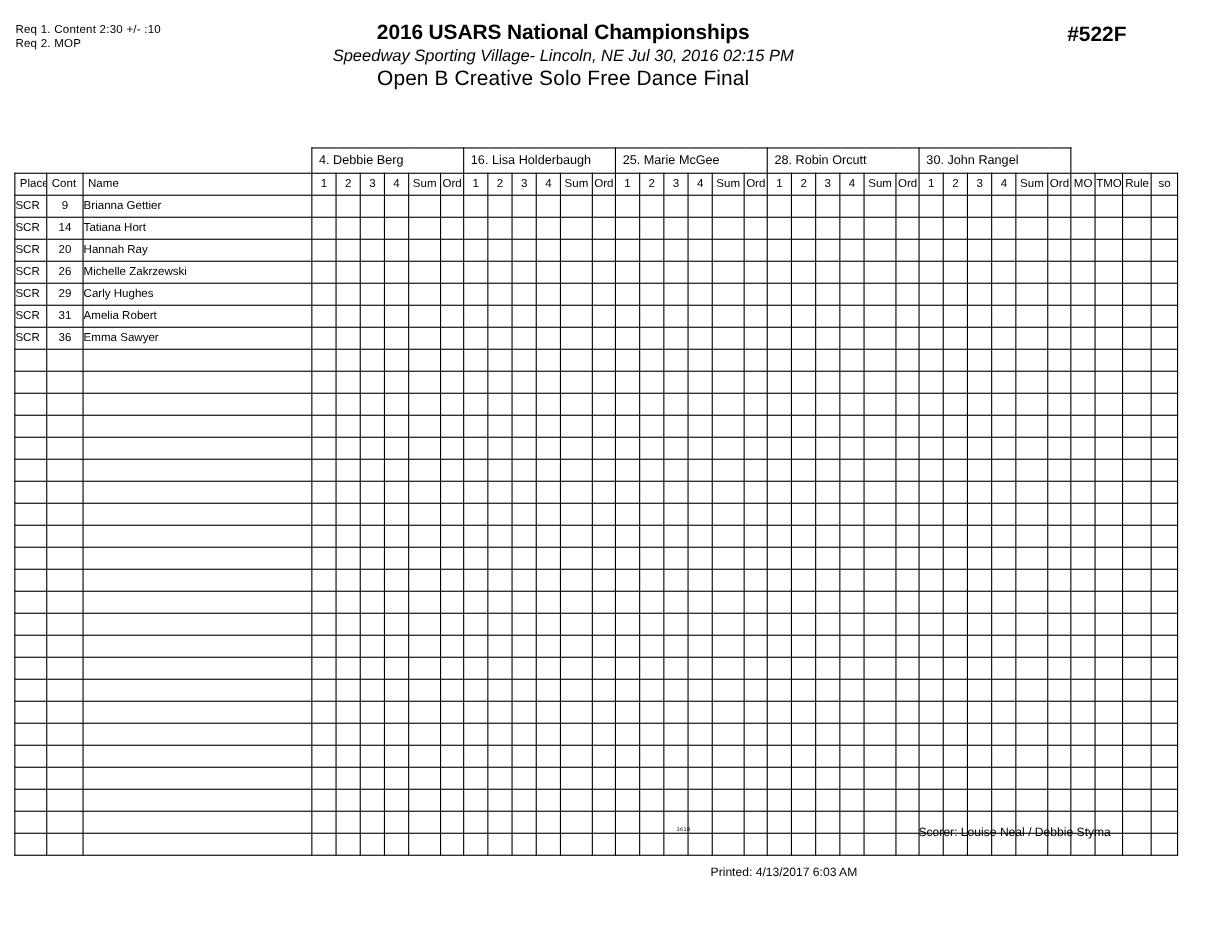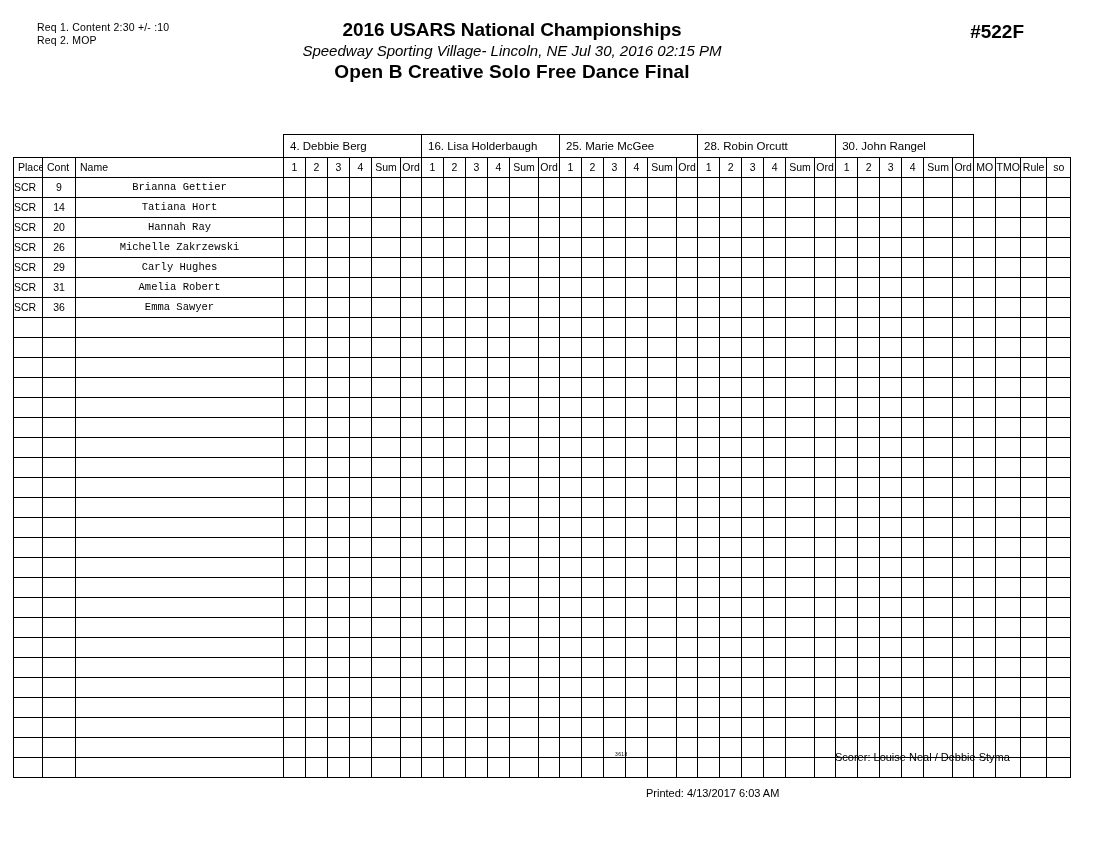--- a/index.html
+++ b/index.html
@@ -18,21 +18,21 @@
 
   
   #req-block {
     position: absolute;
     left: 14px;
     top: 21px;
     font-size: 10.5px;
     line-height: 13px;
     white-space: nowrap;
   }
-  #req-block div { letter-spacing: 0.2px; margin-left: 23px; }
+  #req-block div { letter-spacing: 0.2px; }
 
   #title-block {
     position: absolute;
     left: 0;
     top: 18px;
     width: 1024px;
     text-align: center;
   }
   #title-main {
     font-size: 19px;
@@ -41,21 +41,21 @@
     letter-spacing: -0.1px;
   }
   #title-venue {
     font-size: 15px;
     line-height: 19px;
     font-weight: normal;
     font-style: italic;
   }
   #title-event {
     font-size: 19px;
-    font-weight: bold;
+    font-weight: normal;
     line-height: 24px;
     letter-spacing: 0.1px;
   }
   #title-report {
     font-size: 15px;
     line-height: 21px;
   }
 
   #event-number {
     position: absolute;
@@ -107,21 +107,21 @@
     text-align: center;
     font-size: 10.5px;
   }
   tr.col-head td.lbl-left {
     text-align: left;
     padding-left: 4px;
   }
   
   td.c-place { text-align: left; padding-left: 4px; }
   td.c-cont  { text-align: center; }
-  td.c-name  { text-align: center; padding-left: 6px; font-family: Liberation Mono, monospace; }
+  td.c-name  { text-align: left; padding-left: 6px; }
 
   
   td.ord {
     border-left: 5px solid #000000;
     border-right: 5px solid #000000;
     text-align: center;
   }
 
   
   #footer {

